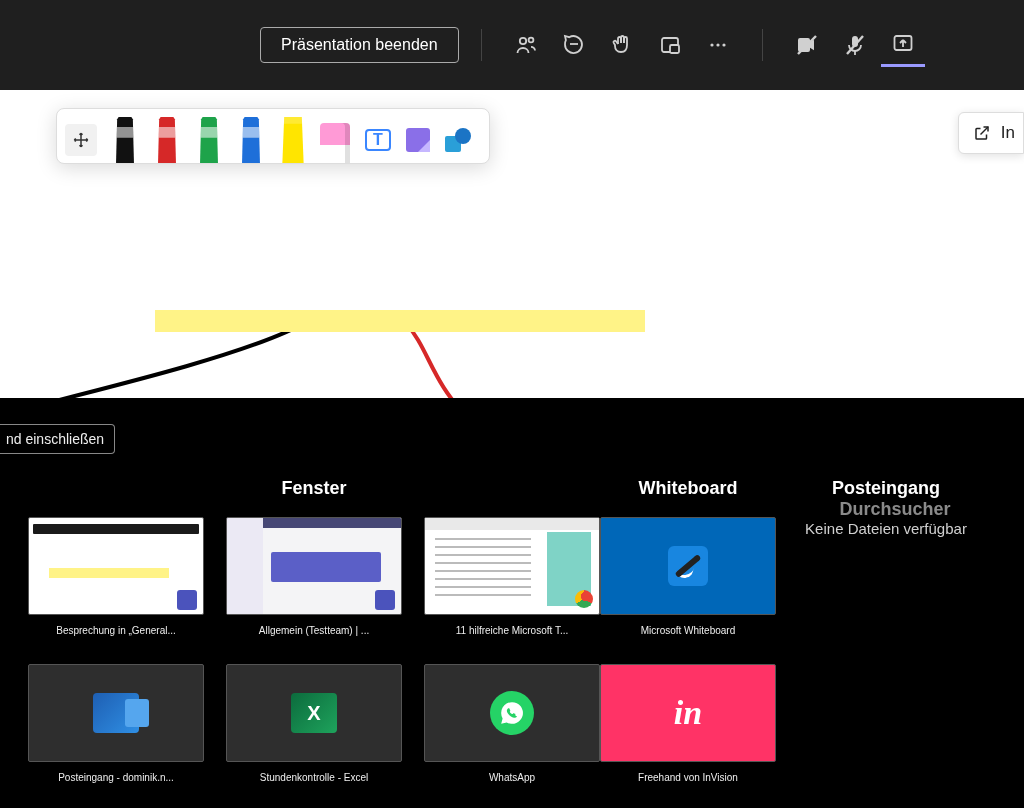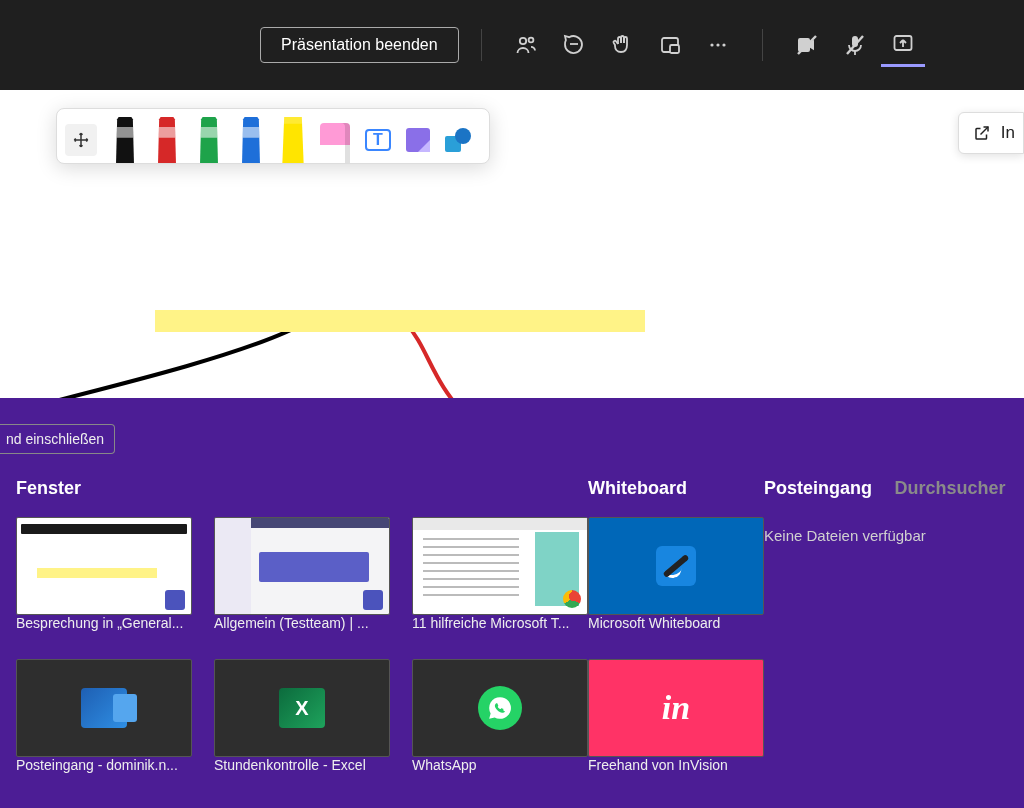--- a/index.html
+++ b/index.html
@@ -137,51 +137,52 @@
     font-size:34px;color:#111;
   }
   .hl{
     position:absolute;left:155px;top:220px;width:490px;height:22px;
     background:#fff387;
   }
 
   
   .tray {
     position:absolute;top:398px;left:0;right:0;bottom:0;
-    background:#4c1d95;
-    padding:20px 16px;
+    background:#000000;
+    padding:20px 28px;
+    text-align:center;
   }
   .include-tag{
     position:absolute;top:26px;left:0;
     border:1px solid #888;border-left:none;
     color:#eee;font-size:14px;
     padding:6px 10px 6px 6px;border-radius:0 4px 4px 0;
   }
   .columns{
     display:flex;margin-top:60px;
   }
   .col h3{font-size:18px;font-weight:700;margin-bottom:18px;color:#fff;}
   .col.powerpoint h3{display:inline;}
   .col.powerpoint .browse{color:#8a8a8a;margin-left:18px;font-size:18px;font-weight:700;}
-  .nofiles{color:#d0d0d0;font-size:15px;margin-top:28px;}
+  .nofiles{color:#d0d0d0;font-size:15px;}
   .grid{
     display:grid;
     grid-template-columns:repeat(3,176px);
     gap:28px 22px;
   }
   .grid.single{grid-template-columns:176px;}
   .tile{width:176px;}
   .thumb{
     width:176px;height:98px;
     background:#2a2a2a;border:1px solid #555;border-radius:2px;
     position:relative;overflow:hidden;
     display:flex;align-items:center;justify-content:center;
   }
   .tile-label{
-    font-size:14px;color:#eee;
+    margin-top:10px;font-size:10px;color:#eee;
     white-space:nowrap;overflow:hidden;text-overflow:ellipsis;
     max-width:176px;
   }
 
   
   .thumb.wb-mini{background:#fff;}
   .thumb.wb-mini .bar{position:absolute;top:6px;left:4px;right:4px;height:10px;background:#1a1a1a;border-radius:1px;}
   .thumb.wb-mini .hlmini{position:absolute;left:20px;top:50px;width:120px;height:10px;background:#fff387;}
   .thumb.wb-mini .tms{position:absolute;right:6px;bottom:4px;width:20px;height:20px;background:#4b53bc;border-radius:3px;}
 

